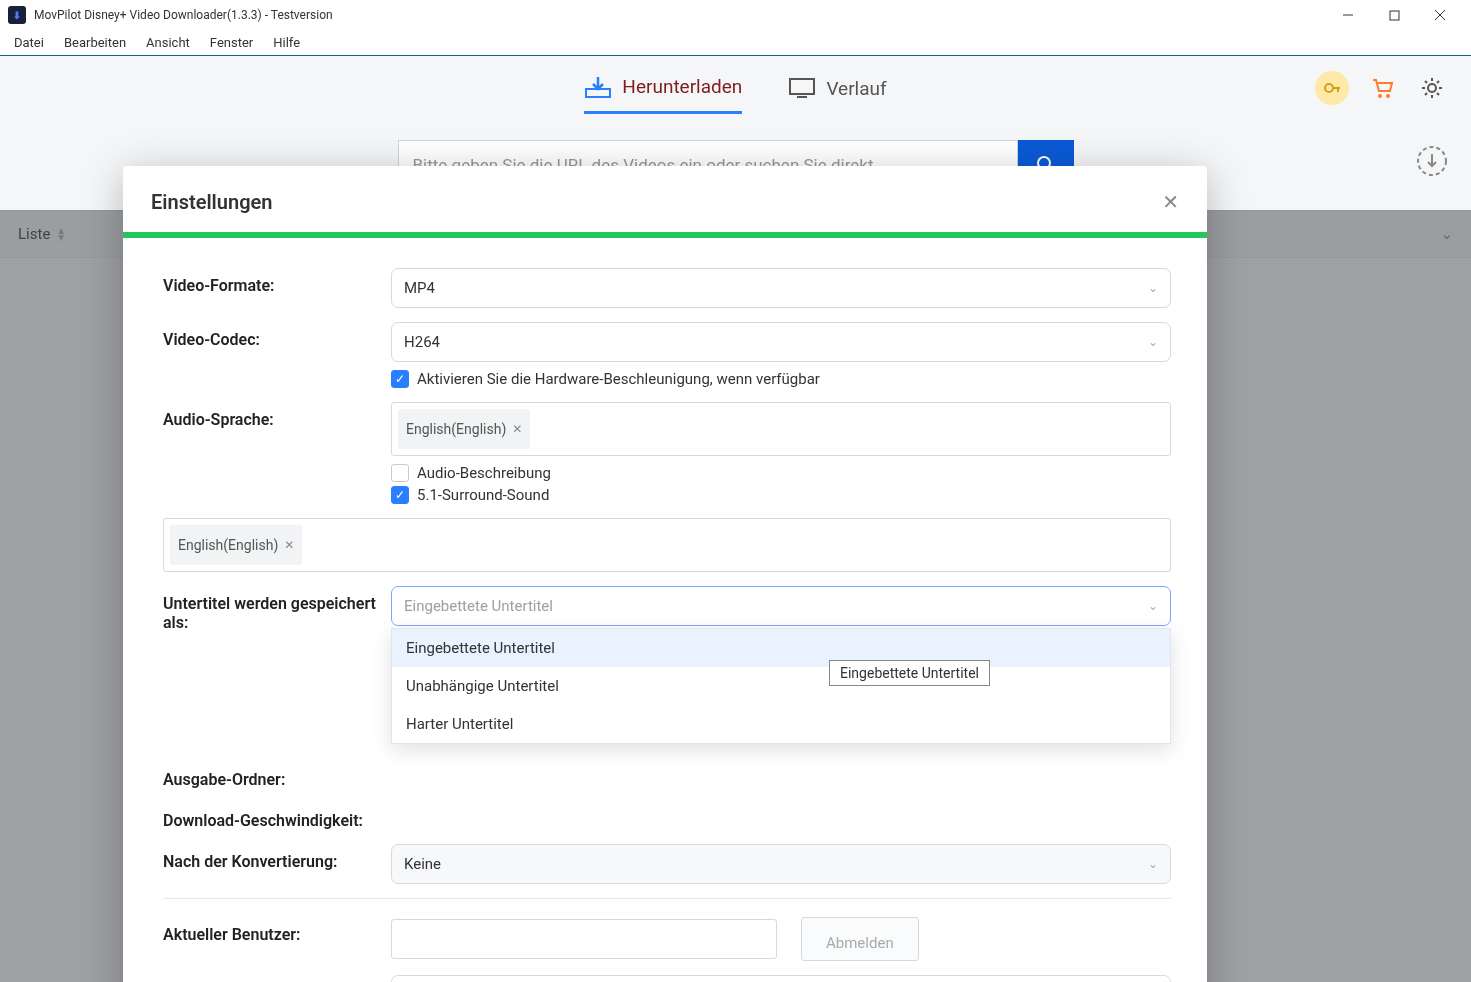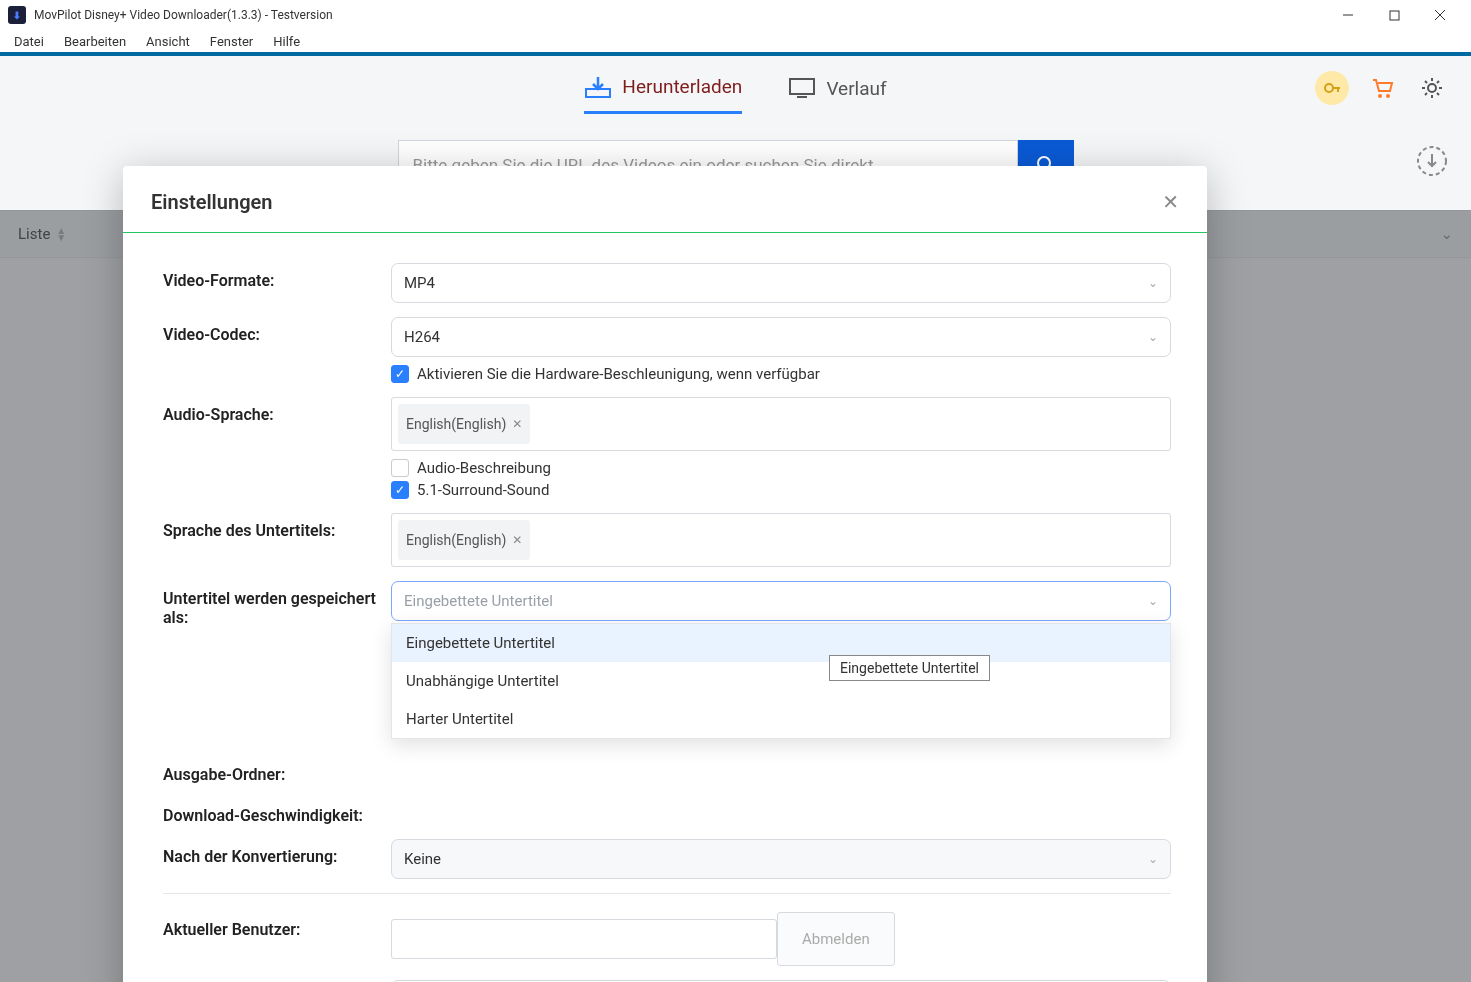--- a/index.html
+++ b/index.html
@@ -3,41 +3,41 @@
 <meta charset="utf-8">
 <style>
   * { box-sizing: border-box; margin: 0; padding: 0; font-family: -apple-system, BlinkMacSystemFont, "Segoe UI", Roboto, Arial, sans-serif; }
   body { width: 1471px; height: 982px; background: #fff; overflow: hidden; position: relative; }
   .titlebar { height: 30px; display: flex; align-items: center; padding: 0 8px; background: #fff; }
   .titlebar .app-icon { width: 18px; height: 18px; background: #1a1f3a; border-radius: 3px; margin-right: 8px; display:flex;align-items:center;justify-content:center;color:#4a7dff;font-size:10px;font-weight:bold;}
   .titlebar .title { font-size: 12px; color: #333; }
   .winbtns { margin-left: auto; display: flex; }
   .winbtn { width: 46px; height: 30px; display:flex;align-items:center;justify-content:center; }
   .winbtn svg { stroke:#333; stroke-width:1; fill:none; }
-  .menubar { height: 26px; display: flex; align-items: center; padding: 0 4px; background: #fff; border-bottom:4px solid #0369a1;}
+  .menubar { height: 26px; display: flex; align-items: center; padding: 0 4px; background: #fff; border-bottom:1px solid #0369a1;}
   .menubar .mitem { padding: 2px 10px; font-size: 13px; color: #333; }
   .toolbar { height: 64px; background: #f5f6f8; display:flex; align-items:center; justify-content:center; position:relative;}
   .tabs { display:flex; gap:46px; }
   .tab { display:flex; align-items:center; gap:10px; font-size:19px; padding:12px 0;}
   .tab.active { color:#7f1d1d; border-bottom:3px solid #2a7fff;}
   .tab.inactive { color:#555; }
   .toolbar-right { position:absolute; right:22px; display:flex; gap:16px; align-items:center;}
   .icon-circle { width:34px;height:34px;border-radius:50%;display:flex;align-items:center;justify-content:center;}
   .key-ic{background:#ffe9a8;}
   .cart-ic{color:#ff7a2a;}
   .searchbar-row { background:#f5f6f8; padding:20px 0 20px; display:flex; justify-content:center; position:relative;}
   .searchbar { width:620px; height:50px; border:1px solid #d0d5dd; background:#fff; display:flex; align-items:center; padding:0 14px; font-size:17px; color:#999;}
   .searchbtn { width:56px; height:50px; background:#0a5ad6; display:flex;align-items:center;justify-content:center;}
   .dl-ic { position:absolute; right:22px; top:24px; width:34px;height:34px;}
   .listhdr { height:48px; background:#fafbfc; border-top:1px solid #eee; border-bottom:1px solid #eee; display:flex; align-items:center; padding:0 18px; font-size:15px; color:#555;}
   .updown { margin-left:6px; font-size:10px; color:#bbb; display:flex;flex-direction:column;line-height:7px;}
   .rightchev { margin-left:auto; color:#999;}
   .overlay { position:absolute; top:56px; left:0; right:0; bottom:0; background:rgba(40,44,52,0.45);}
   .modal { position:absolute; top:166px; left:123px; width:1084px; background:#fff; border-radius:4px; box-shadow:0 8px 40px rgba(0,0,0,0.25); padding-bottom:30px;}
-  .modal-hdr { padding:24px 28px 18px; display:flex; align-items:center; border-bottom:1px solid #22c55e;}
+  .modal-hdr { padding:24px 28px 18px; display:flex; align-items:center; border-bottom:6px solid #22c55e;}
   .modal-title { font-size:20px; font-weight:600; color:#333;}
   .close-x { margin-left:auto; font-size:20px; color:#888; }
   .form { padding:30px 36px 0 40px; }
   .row { display:flex; align-items:flex-start; margin-bottom:14px; }
   .label { width:228px; font-size:16px; font-weight:600; color:#222; padding-top:8px;}
   .control { flex:1; position:relative;}
   .select { height:40px; border:1px solid #d6d9de; border-radius:7px; background:#fff; display:flex; align-items:center; padding:0 12px; font-size:15px; color:#333; position:relative;}
   .select.placeholder { color:#9aa0a8; border-color:#7aa7ff;}
   .select.gray { background:#f7f8fa; }
   .caret { position:absolute; right:12px; color:#aaa; font-size:12px;}
@@ -46,21 +46,21 @@
   .chipbox { min-height:40px; border:1px solid #d6d9de; border-radius:3px; padding:6px; display:flex; align-items:center;}
   .check { display:flex; align-items:center; gap:8px; font-size:15px; color:#333; margin-top:8px;}
   .cb { width:18px;height:18px;border-radius:3px;border:1px solid #c8ccd2;display:flex;align-items:center;justify-content:center;}
   .cb.on{background:#2a7fff;border-color:#2a7fff;color:#fff;font-size:12px;}
   .dropdown { position:absolute; top:42px; left:0; right:0; background:#fff; border:1px solid #e2e5e9; box-shadow:0 6px 20px rgba(0,0,0,0.12); z-index:10;}
   .dd-item { padding:10px 14px; font-size:15px; color:#333;}
   .dd-item.hl { background:#e9f2ff;}
   .tooltip { position:absolute; top:74px; left:438px; background:#fff; border:1px solid #888; padding:4px 10px; font-size:14px; color:#333; z-index:11;}
   .divider { border-top:1px solid #e5e7ea; margin:10px 0 18px;}
   .textinput { height:40px; border:1px solid #d6d9de; border-radius:3px; width:386px;}
-  .logout-btn { height:54px; padding:16px 24px; border:1px solid #d6d9de; border-radius:3px; background:#fafbfc; color:#aaa; font-size:15px; }
+  .logout-btn { height:44px; padding:16px 24px; border:1px solid #d6d9de; border-radius:3px; background:#fafbfc; color:#aaa; font-size:15px; margin-left:24px;}
 </style>
 </head>
 <body>
 
 <div class="titlebar">
   <div class="app-icon">⬇</div>
   <div class="title">MovPilot Disney+ Video Downloader(1.3.3) - Testversion</div>
   <div class="winbtns">
     <div class="winbtn">
         <svg width="12" height="12">
@@ -204,21 +204,20 @@
           <span>Audio-Beschreibung</span>
         </div>
         <div class="check" style="margin-top:4px;">
           <div class="cb on">✓</div>
           <span>5.1-Surround-Sound</span>
         </div>
       </div>
     </div>
 
     <div class="row" style="margin-top:14px;">
-      <div class="label">Sprache des Untertitels:</div>
       <div class="control">
         <div class="chipbox">
           <div class="chip">
             <span>English(English)</span>
             <span class="x">✕</span>
           </div>
         </div>
       </div>
     </div>
 

